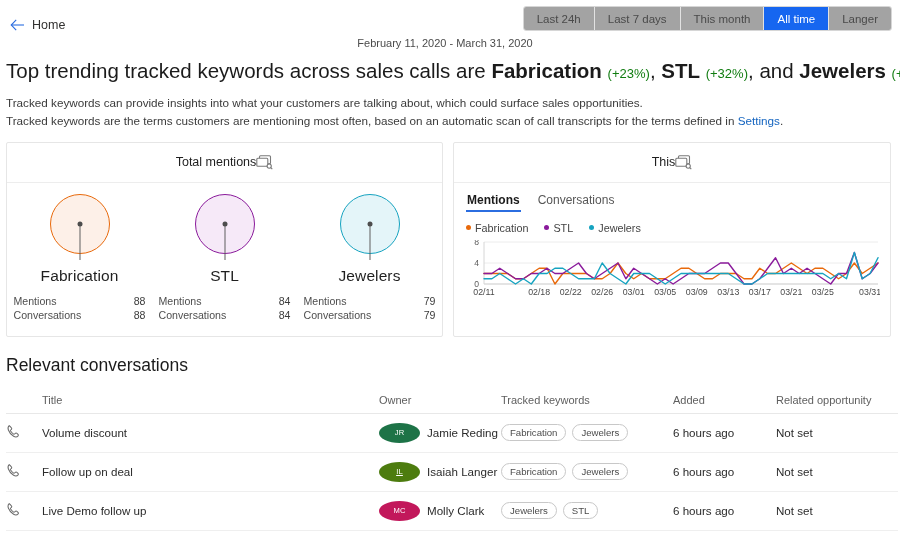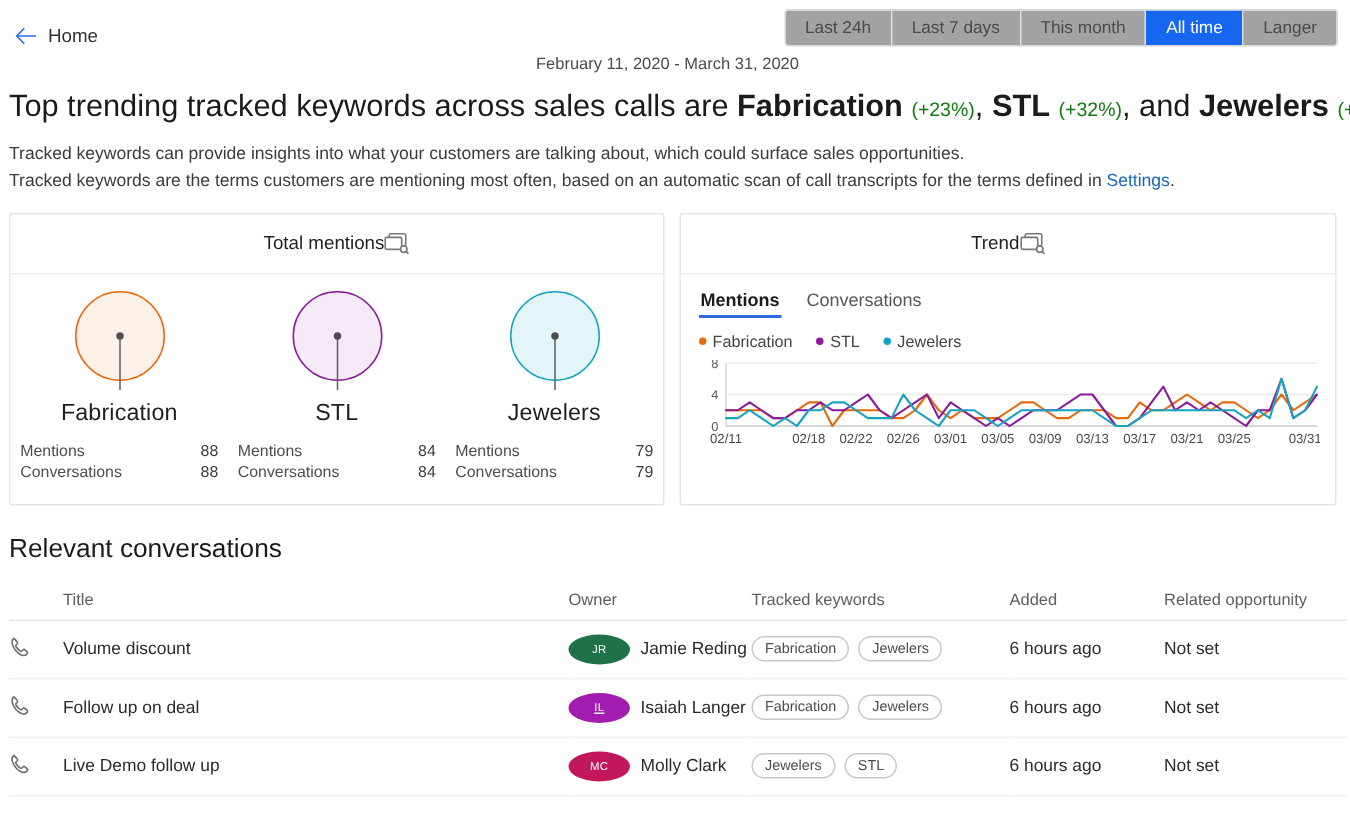--- a/index.html
+++ b/index.html
@@ -11,21 +11,21 @@
     font-family: "Liberation Sans", sans-serif;
     color: #242424;
     overflow: hidden;
   }
   .page { width: 900px; height: 548px; position: relative; background:#fff; }
 
   
   .topbar {
     height: 33px;
     display: flex;
-    align-items: flex-end;
+    align-items: center;
     padding: 16px 8px 0 6px;
     position: relative;
   }
   .backlink {
     display: flex; align-items: center; gap: 7px;
     cursor: pointer; padding: 2px 4px;
   }
   .backlink .arrow { display:flex; align-items:center; }
   .backlink .lbl { font-size: 12.5px; color: #323130; }
 
@@ -362,21 +362,21 @@
               <span>Conversations</span>
               <span class="stat-val">79</span>
             </div>
           </div>
         </div>
       </div>
     </div>
 
     <div class="card card-trend">
       <div class="card-head">
-        <span class="card-title">Trend</span>
+        <span class="card-title">This</span>
         <span class="card-icon">
           <svg width="17" height="15" viewBox="0 0 17 15" aria-hidden="true">
             <rect x="3.5" y="0.8" width="11" height="8" rx="1" fill="none" stroke="#7a7a7a" stroke-width="1.1"></rect>
             <rect x="0.8" y="3.2" width="11" height="8" rx="1" fill="#fff" stroke="#7a7a7a" stroke-width="1.1"></rect>
             <circle cx="13.2" cy="11.1" r="2.1" fill="#fff" stroke="#7a7a7a" stroke-width="1.1"></circle>
             <line x1="14.7" y1="12.6" x2="16.3" y2="14.2" stroke="#7a7a7a" stroke-width="1.1"></line>
           </svg>
         </span>
       </div>
 
@@ -483,21 +483,21 @@
         <td class="phone-cell">
           <span>
             <svg width="15" height="15" viewBox="0 0 15 15" aria-hidden="true">
               <path d="M3.2 1.6 C2.2 2.5 1.6 3.9 2.4 6 C3.3 8.5 5.2 11 7.6 12.3 C9.6 13.4 11.2 12.9 12.1 11.9 C12.6 11.3 12.5 10.9 12 10.4 L10.6 9.2 C10.1 8.8 9.7 8.9 9.3 9.3 L8.6 10 C8.3 10.3 8 10.3 7.6 10.1 C6.5 9.4 5.3 8.1 4.6 7 C4.4 6.6 4.4 6.3 4.7 6 L5.4 5.3 C5.8 4.9 5.9 4.5 5.5 4 L4.3 2.6 C3.8 2.1 3.7 2.1 3.2 1.6 Z" fill="none" stroke="#6b6b6b" stroke-width="1.05"></path>
             </svg>
           </span>
         </td>
         <td>Follow up on deal</td>
         <td>
           <div class="owner-cell">
-            <span class="avatar" id="av1" style="background: #a21caf; text-decoration: underline;">IL</span>
+            <span class="avatar" id="av1" style="background: #4d7c0f; text-decoration: underline;">IL</span>
             <span>Isaiah Langer</span>
           </div>
         </td>
         <td>
           <div class="kw-cell">
             <span class="pill">Fabrication</span>
             <span class="pill">Jewelers</span>
           </div>
         </td>
         <td class="muted">6 hours ago</td>

